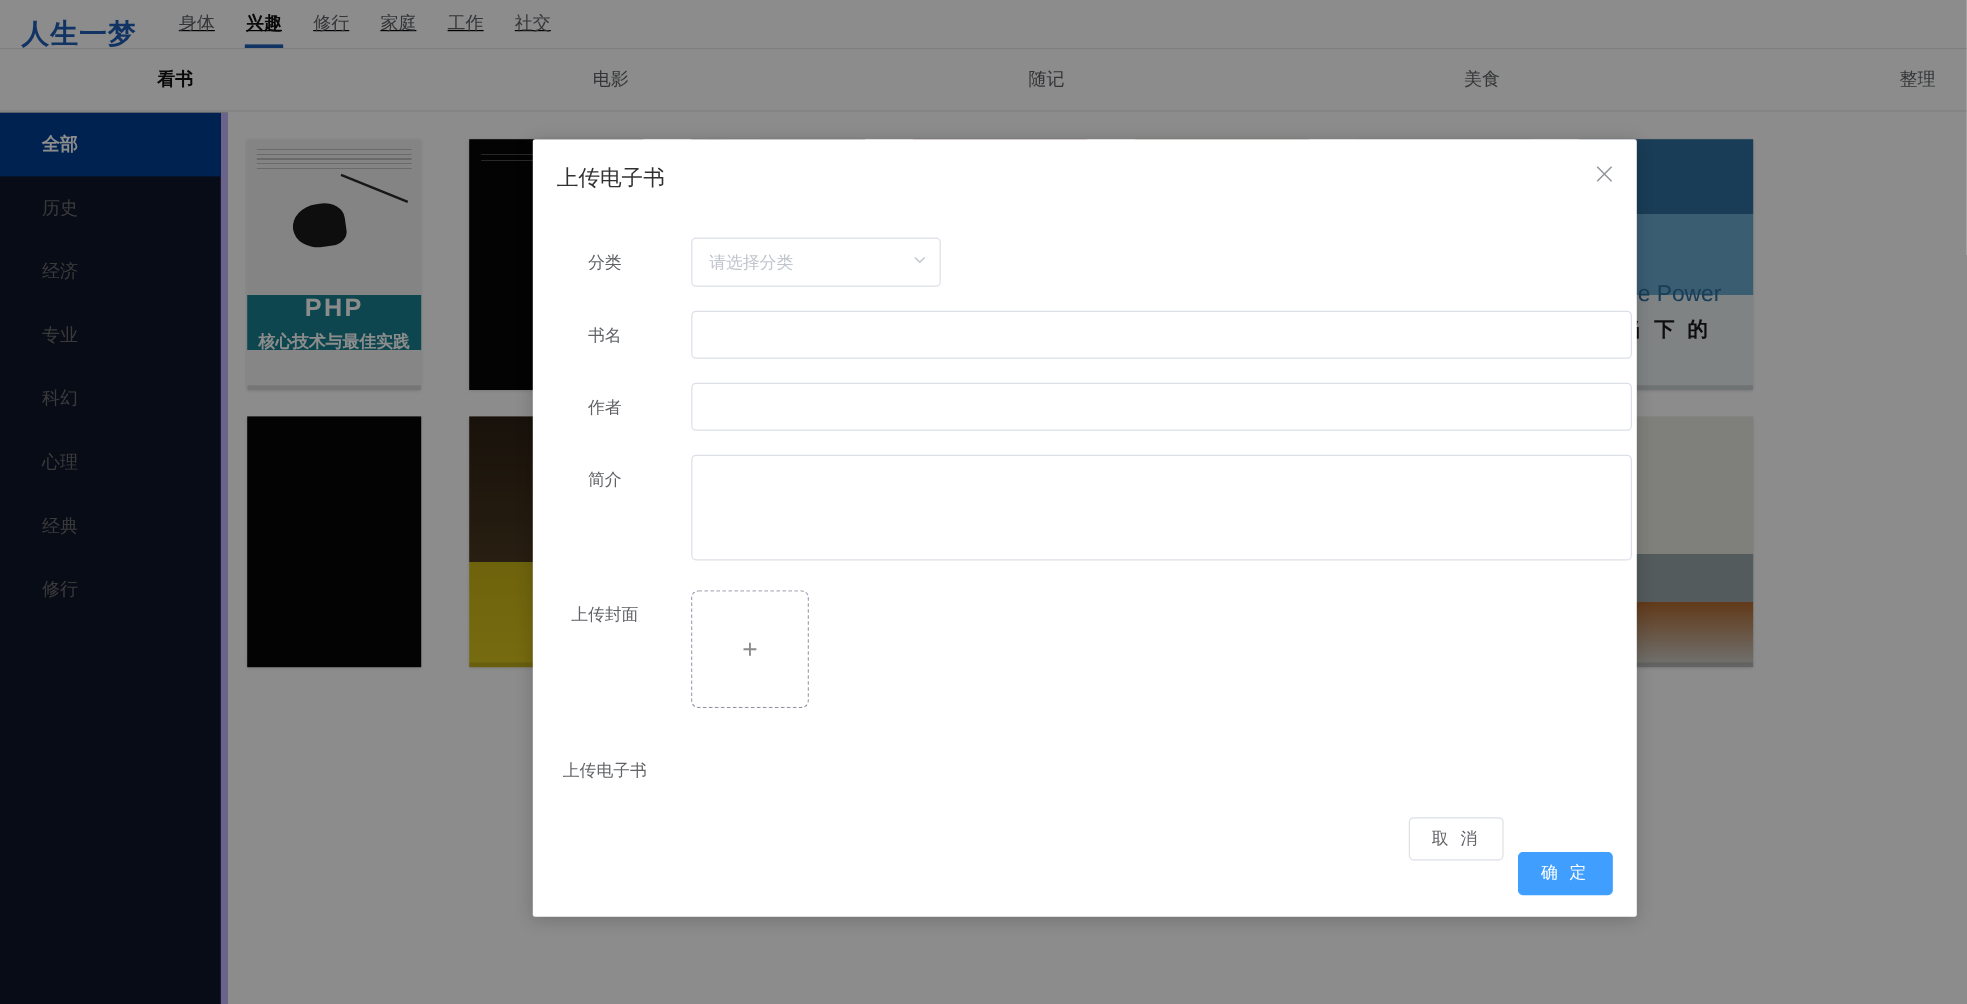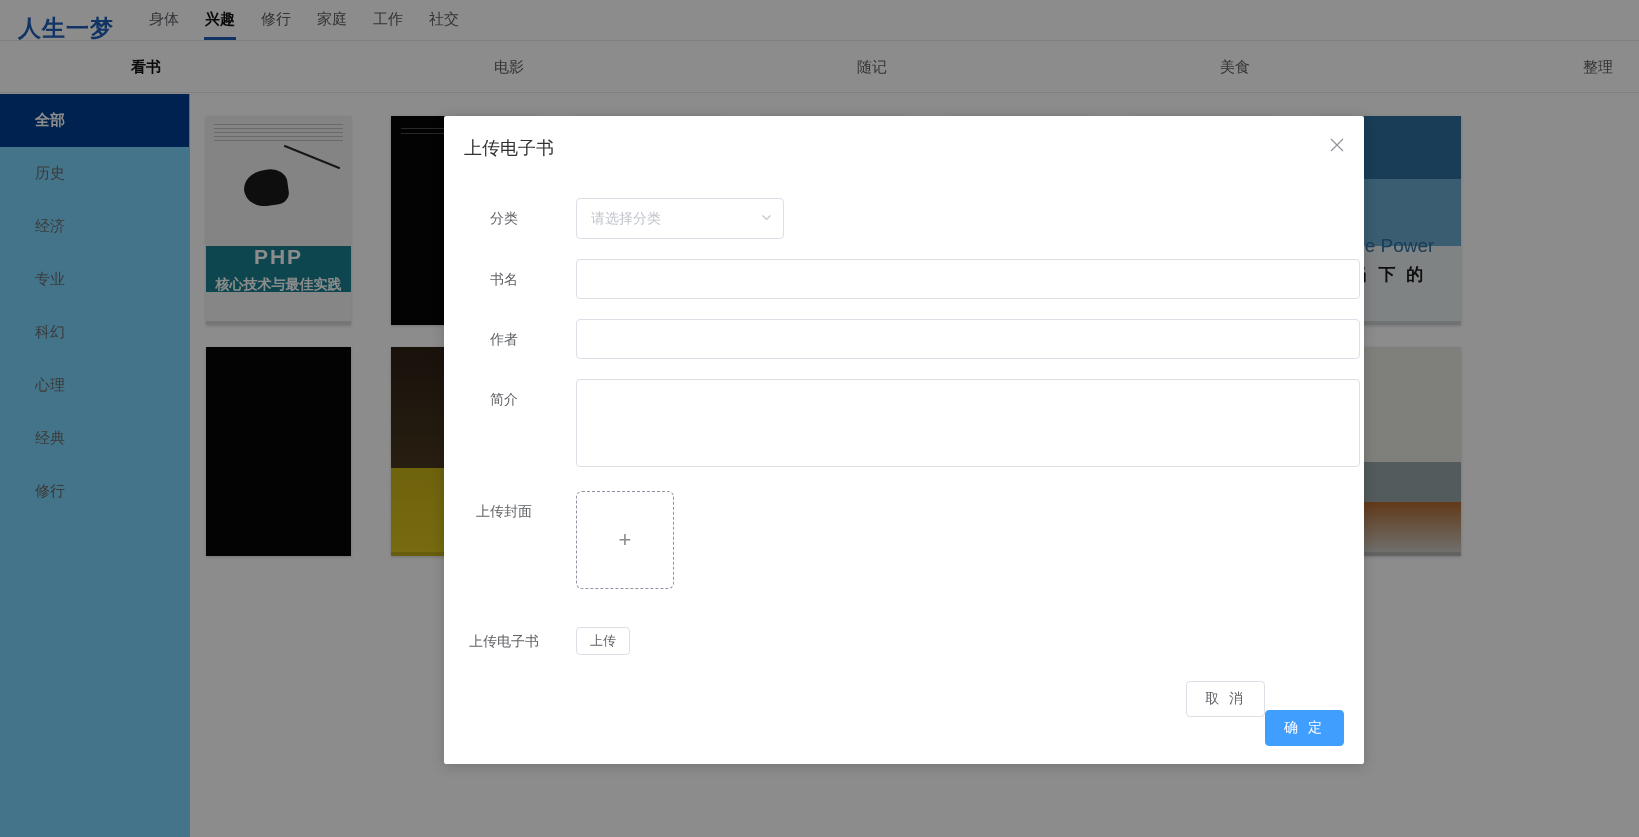--- a/index.html
+++ b/index.html
@@ -32,20 +32,21 @@
     font-weight: 700;
     color: #1f5fb8;
     letter-spacing: 1px;
     margin-right: 22px;
     line-height: 1;
   }
   .topnav {
     display: flex;
     align-items: center;
     height: 41px;
+    text-decoration: underline;
   }
   .topnav-item {
     position: relative;
     font-size: 15px;
     color: #606266;
     padding: 0 13px;
     height: 41px;
     display: flex;
     align-items: center;
     cursor: pointer;
@@ -87,22 +88,22 @@
 
   
   #body-wrap {
     position: absolute;
     top: 94px; left: 0; right: 0; bottom: 0;
     display: flex;
   }
   #sidebar {
     width: 190px;
     flex: 0 0 190px;
-    background: #7dd3fc;
-    border-right: 1px solid #c4b5fd;
+    background: #0f172a;
+    border-right: 6px solid #c4b5fd;
     padding-top: 0;
   }
   .side-item {
     height: 53px;
     display: flex;
     align-items: center;
     padding-left: 35px;
     font-size: 15px;
     color: #6b6b6b;
     cursor: pointer;
@@ -326,20 +327,21 @@
     font-size: 13px;
     color: #606266;
     cursor: pointer;
     font-family: "Liberation Sans", sans-serif;
   }
 
   #modal-footer {
     position: absolute;
     right: 20px; bottom: 18px;
     display: flex;
+    gap: 12px;
   }
   .btn {
     height: 36px;
     min-width: 73px;
     padding: 0 18px;
     border-radius: 4px;
     font-size: 14px;
     cursor: pointer;
     font-family: "Liberation Sans", sans-serif;
     letter-spacing: 3px;
@@ -533,23 +535,20 @@
       <div class="form-label">上传封面</div>
       <div class="form-ctrl">
         <div class="uploader">
           <span class="plus">+</span>
         </div>
       </div>
     </div>
 
     <div class="form-row" style="margin-top:38px;">
       <div class="form-label" style="line-height:28px;">上传电子书</div>
-      <div class="form-ctrl">
-        <button class="btn-upload">上传</button>
-      </div>
     </div>
 
   </div>
 
   <div id="modal-footer">
     <button class="btn btn-default">取 消</button>
     <button class="btn btn-primary">确 定</button>
   </div>
 
 </div>

